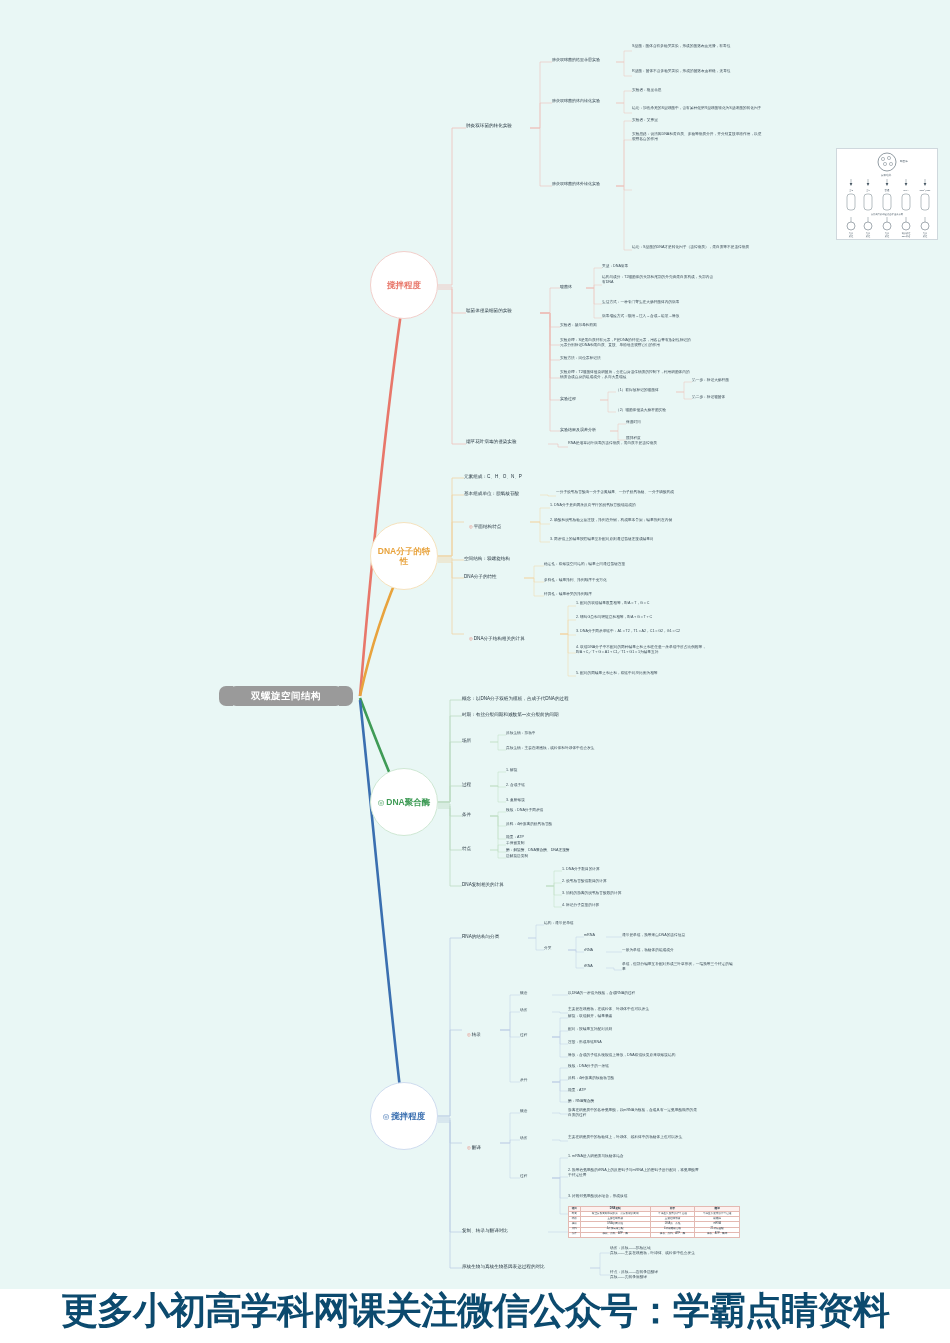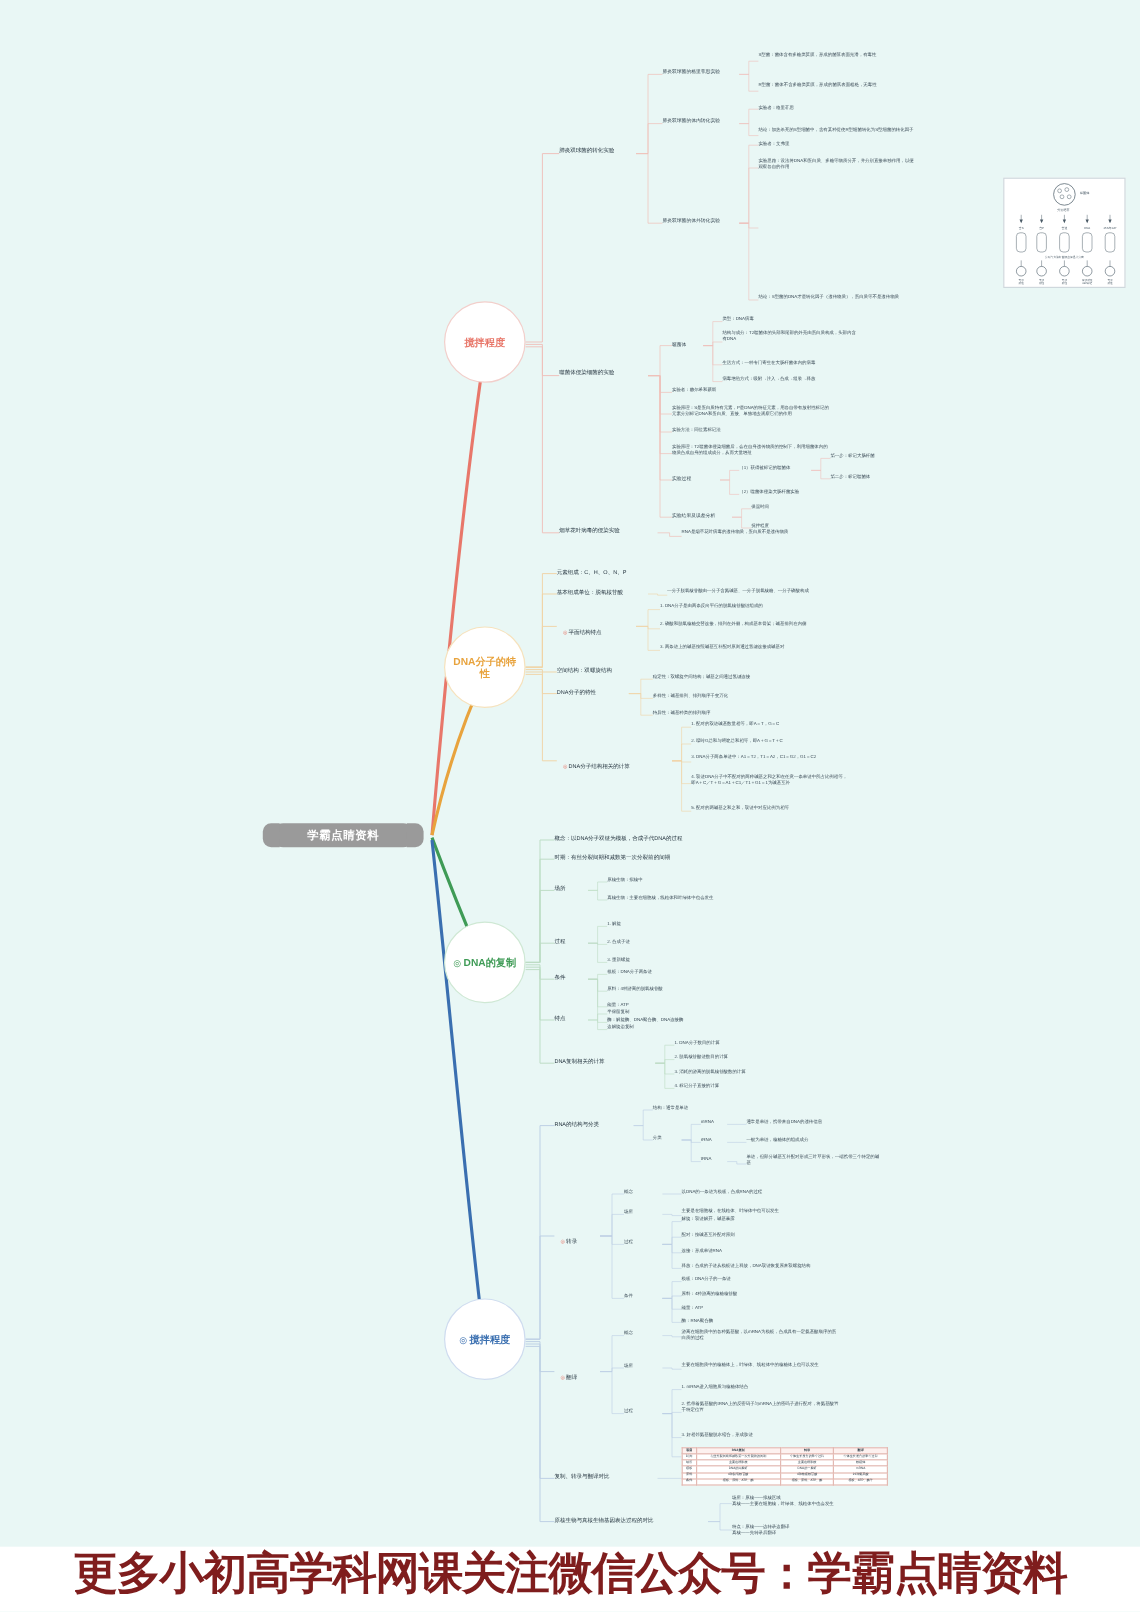--- a/index.html
+++ b/index.html
@@ -104,21 +104,21 @@
 
   
   #caption{
     position:absolute;
     left:0; top:1289px;
     width:950px; height:44px;
     background:#ffffff;
     display:flex; align-items:center; justify-content:center;
     font-size:37px;
     font-weight:bold;
-    color:#7f1d1d;
+    color:#0c4a6e;
     letter-spacing:-1px;
     white-space:nowrap;
   }
 </style>
 </head>
 <body>
 
 <div id="canvas">
 
   <svg id="edges" viewBox="0 0 950 1289" preserveAspectRatio="none">
@@ -247,32 +247,32 @@
     <path d="M552 1178 H 560 V 1177 H 568" stroke="#bccfe4" stroke-width=".5" fill="none"></path>
     <path d="M552 1178 H 560 V 1198 H 568" stroke="#bccfe4" stroke-width=".5" fill="none"></path>
     <path d="M552 1178 H 560 V 1214 H 568" stroke="#bccfe4" stroke-width=".5" fill="none"></path>
 
     <path d="M548 1232 H 558 V 1232 H 568" stroke="#bccfe4" stroke-width=".5" fill="none"></path>
     <path d="M590 1268 H 600 V 1253 H 610" stroke="#bccfe4" stroke-width=".5" fill="none"></path>
     <path d="M590 1268 H 600 V 1275 H 610" stroke="#bccfe4" stroke-width=".5" fill="none"></path>
   </svg>
 
   <div class="root-node">
-    <span>学霸点睛资料</span>
+    <span>双螺旋空间结构</span>
   </div>
 
   <div class="l1 c1" style="left:370px; top:251px;">
     <span class="lbl">搅拌程度</span>
   </div>
   <div class="l1 c2" style="left:370px; top:522px;">
     <span class="lbl">DNA分子的特性</span>
   </div>
   <div class="l1 c3" style="left:370px; top:768px;">
     <span class="ic">◎</span>
-    <span class="lbl">DNA的复制</span>
+    <span class="lbl">DNA聚合酶</span>
   </div>
   <div class="l1 c4" style="left:370px; top:1082px;">
     <span class="ic">◎</span>
     <span class="lbl">搅拌程度</span>
   </div>
 
   <div class="node l2 w2" style="left:466px; top:123px;">肺炎双球菌的转化实验</div>
   <div class="node l3 w2" style="left:552px; top:57px;">肺炎双球菌的格里菲思实验</div>
   <div class="node l4 w5" style="left:632px; top:44px;">S型菌：菌体含有多糖类荚膜，形成的菌落表面光滑，有毒性</div>
   <div class="node l4 w5" style="left:632px; top:69px;">R型菌：菌体不含多糖类荚膜，形成的菌落表面粗糙，无毒性</div>

